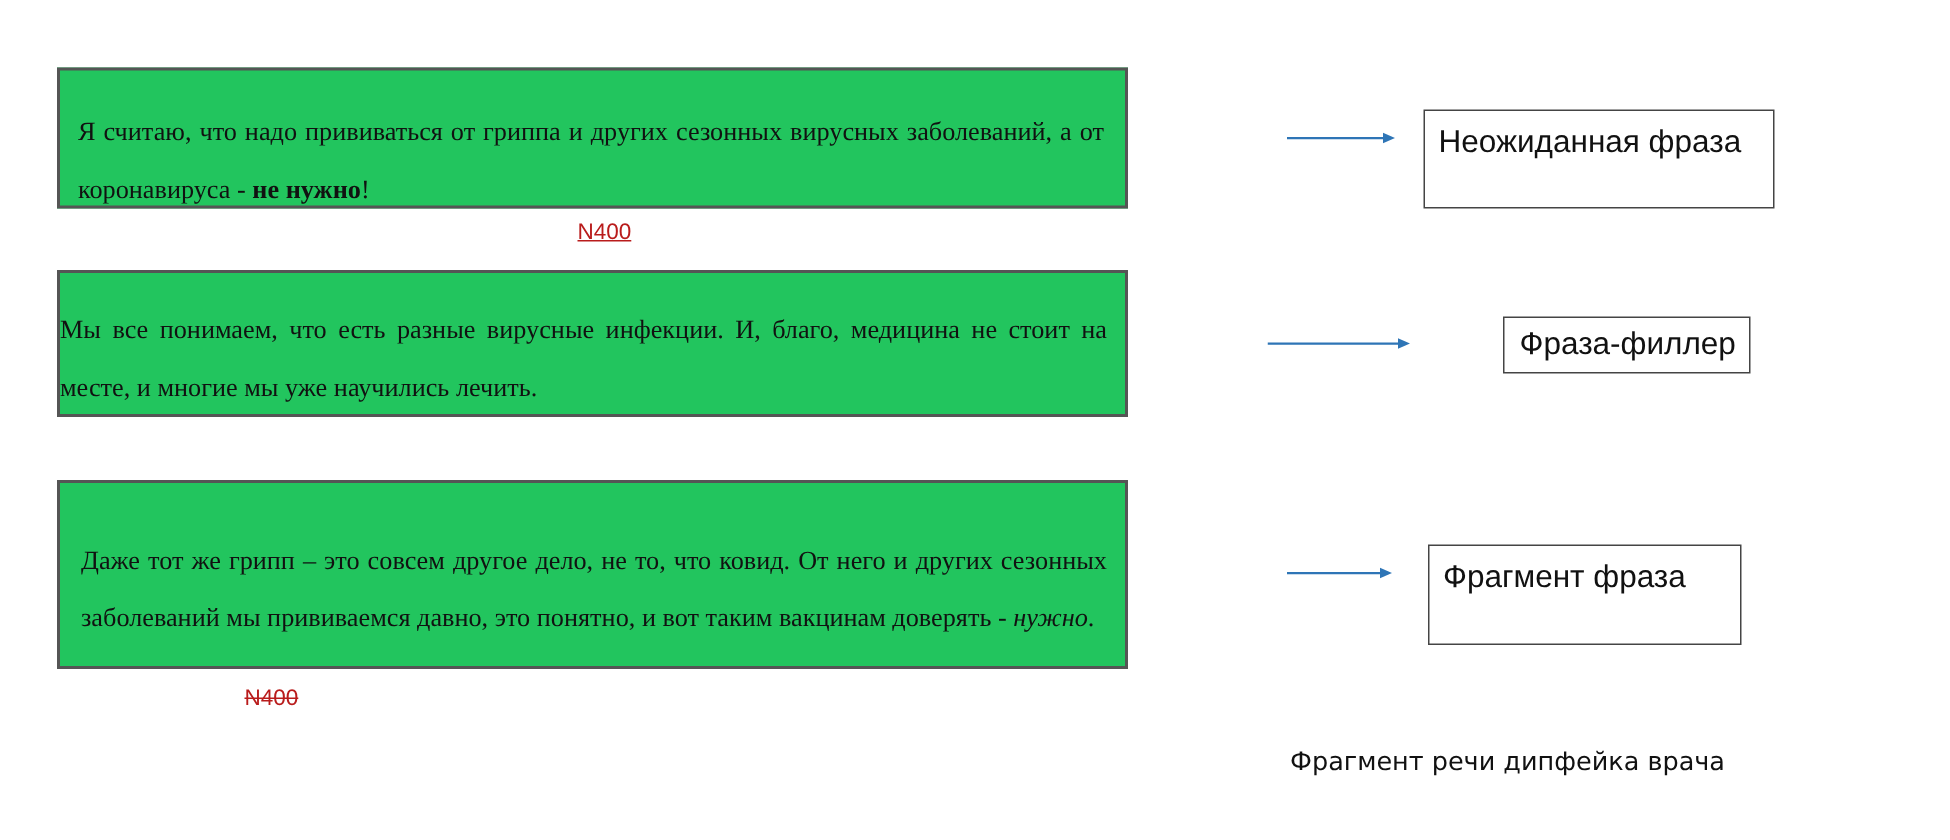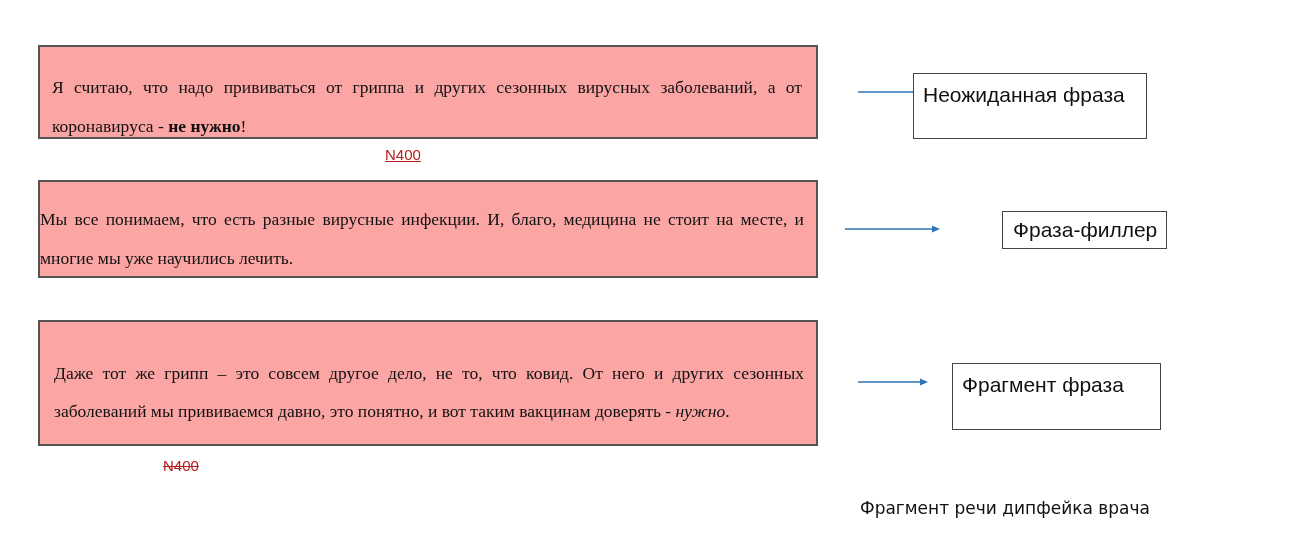--- a/index.html
+++ b/index.html
@@ -9,23 +9,23 @@
     }
     body {
       width: 1300px;
       height: 560px;
       position: relative;
       overflow: hidden;
     }
     .quote-box {
       position: absolute;
       left: 38px;
-      width: 780px;
+      width: 714px;
       border: 2px solid #555555;
-      background: #fca5a5;
+      background: #22c55e;
       box-sizing: border-box;
       font-family: "Liberation Serif", "DejaVu Serif", serif;
       font-size: 17.5px;
       color: #111111;
       text-align: justify;
       text-align-last: left;
     }
     .quote-box p {
       margin: 0;
     }
@@ -56,21 +56,21 @@
     .label-box {
       position: absolute;
       border: 1.5px solid #444444;
       box-sizing: border-box;
       background: #ffffff;
       font-family: "Liberation Sans", "DejaVu Sans", sans-serif;
       font-size: 21px;
       color: #111111;
       line-height: 25px;
     }
-    #label1 { left: 913px; top: 73px; width: 234px; height: 66px; padding: 8px 0 0 9px; }
+    #label1 { left: 949px; top: 73px; width: 234px; height: 66px; padding: 8px 0 0 9px; }
     #label2 { left: 1002px; top: 211px; width: 165px; height: 38px; padding: 5px 0 0 10px; }
     #label3 { left: 952px; top: 363px; width: 209px; height: 67px; padding: 8px 0 0 9px; }
 
     #caption {
       position: absolute;
       left: 860px;
       top: 483px;
       font-family: "DejaVu Sans", "Liberation Sans", sans-serif;
       font-size: 17px;
       color: #111111;

